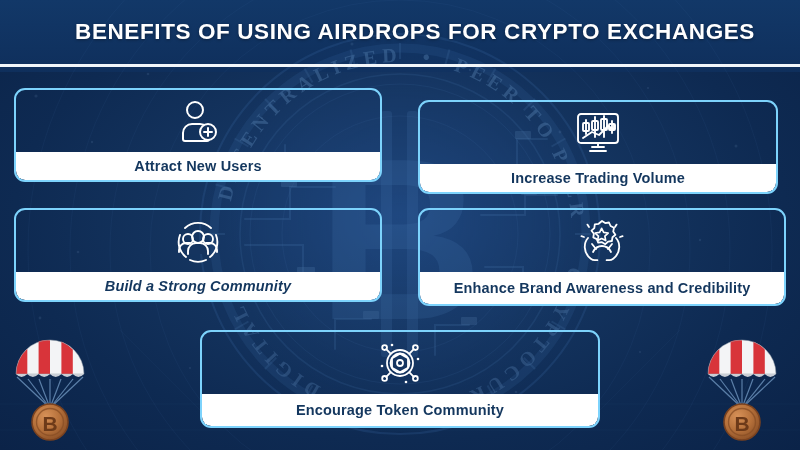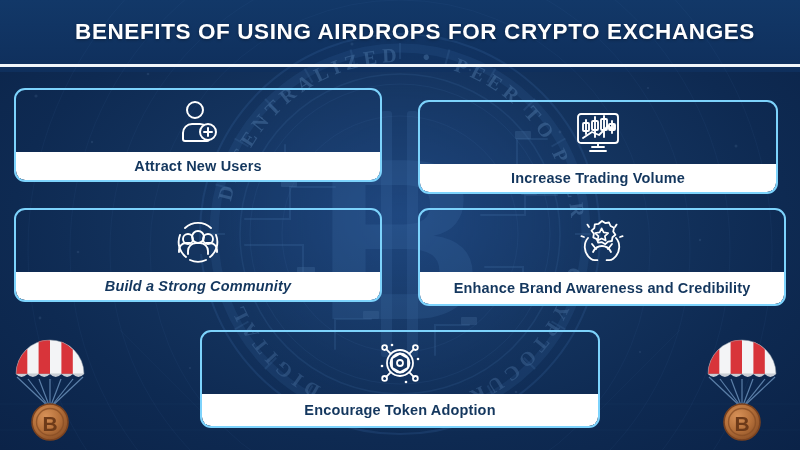--- a/index.html
+++ b/index.html
@@ -328,21 +328,21 @@
       </g>
       <g fill="#ffffff">
         <circle cx="16" cy="6" r="1.3"></circle>
           <circle cx="42" cy="20" r="1.3"></circle>
         <circle cx="6" cy="27" r="1.3"></circle>
           <circle cx="30" cy="43" r="1.3"></circle>
       </g>
     </svg>
   </div>
   <div class="card-label-zone">
-    <span class="card-label">Encourage Token Adoption</span>
+    <span class="card-label">Encourage Token Community</span>
   </div>
 </div>
 
 <svg class="parachute" id="parachute-left" viewBox="0 0 92 112">
   <defs>
     <radialGradient id="coinFaceL" cx="38%" cy="34%" r="72%">
       <stop offset="0%" stop-color="#d79158"></stop>
       <stop offset="55%" stop-color="#b5703a"></stop>
       <stop offset="100%" stop-color="#8a4f26"></stop>
     </radialGradient>

